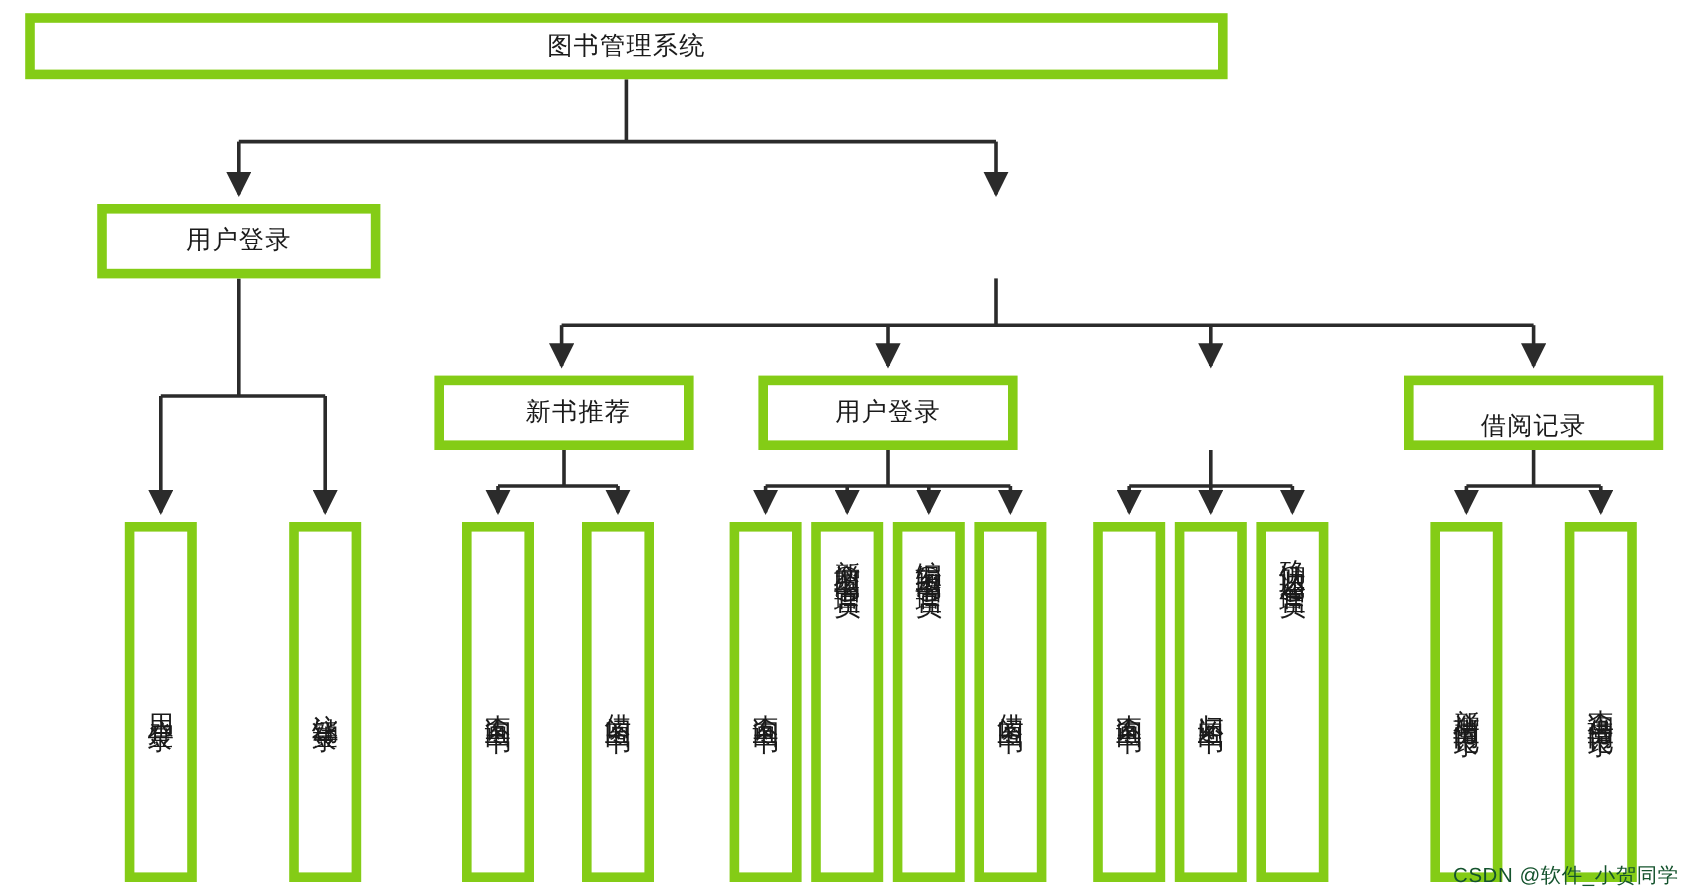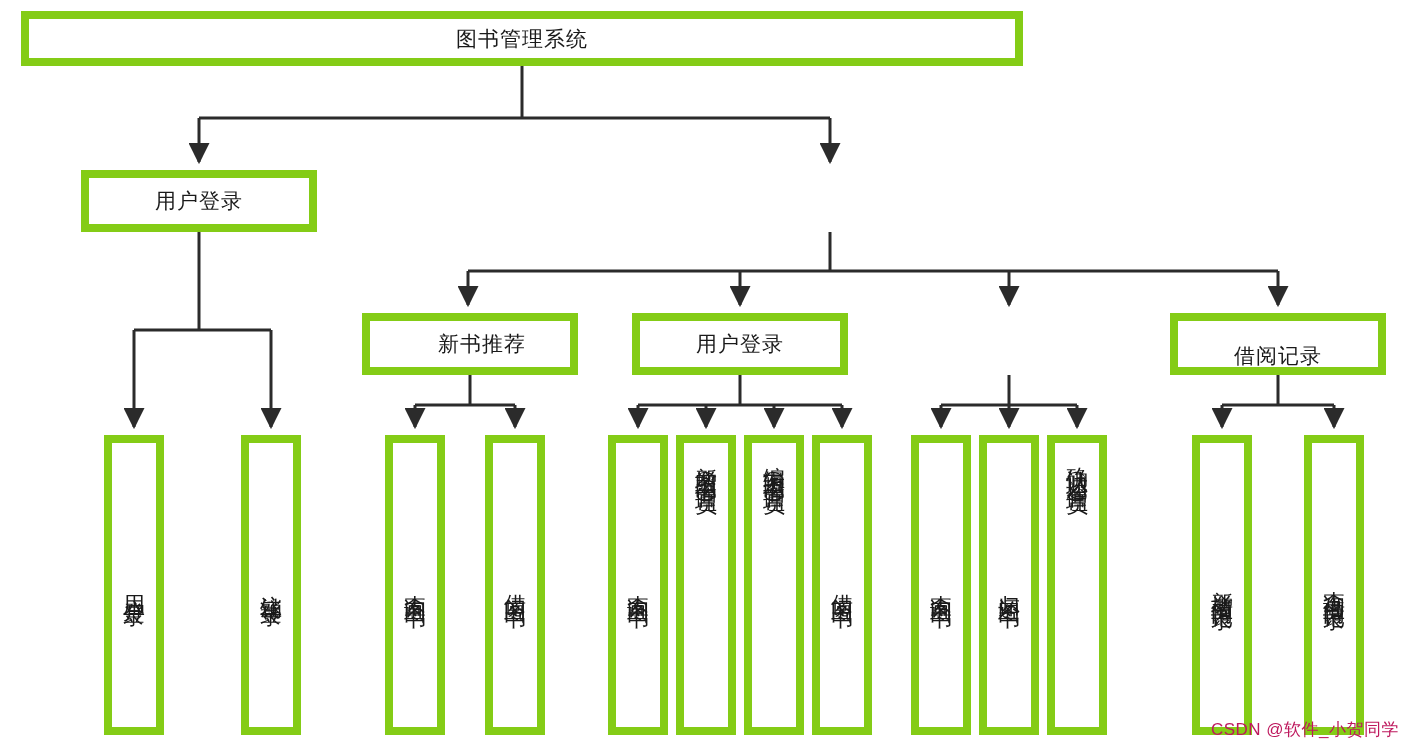--- a/index.html
+++ b/index.html
@@ -57,21 +57,21 @@
     writing-mode: vertical-rl;
     text-orientation: upright;
     letter-spacing: 4px;
     display: block;
   }
   #watermark {
     position: absolute;
     right: 6px;
     bottom: 6px;
     font-size: 17px;
-    color: #be185d;
+    color: #14532d;
     letter-spacing: 0.5px;
     white-space: nowrap;
     pointer-events: none;
   }
 </style>
 </head>
 <body>
 
 <div id="canvas">
 

